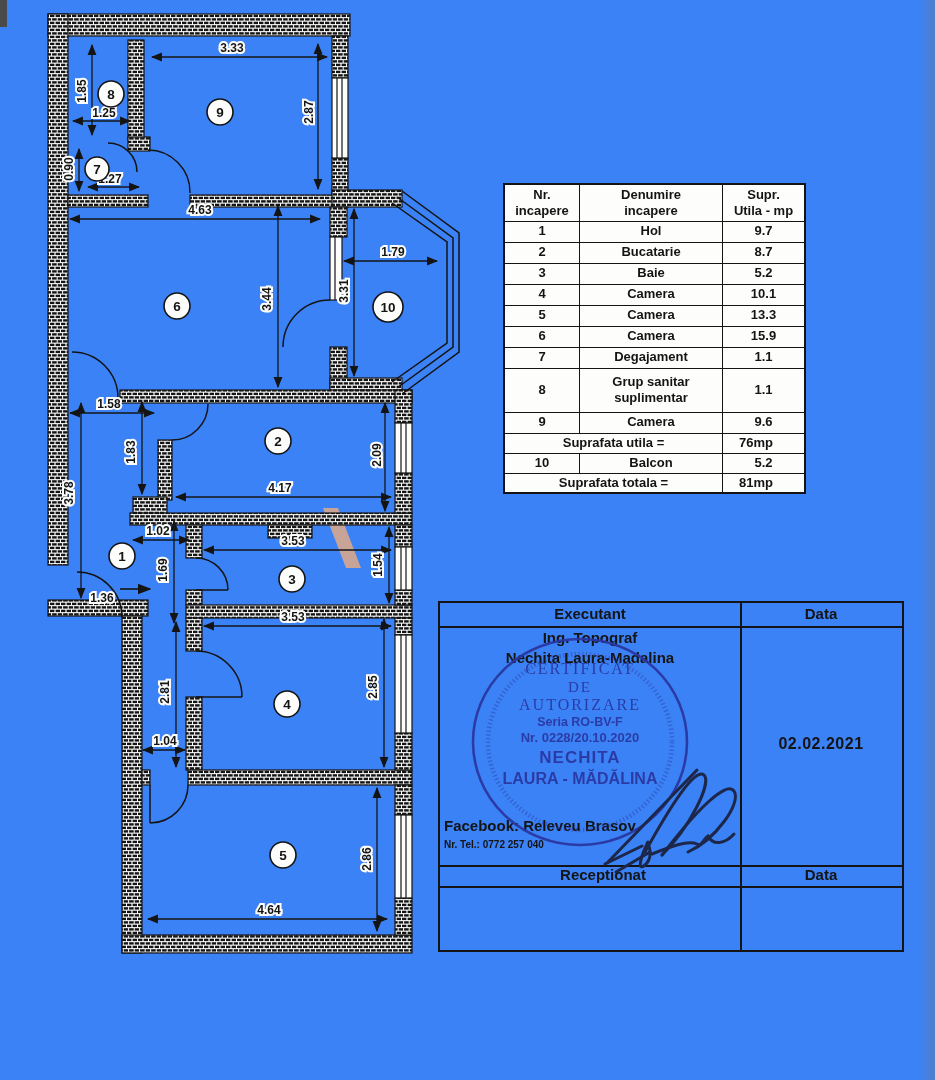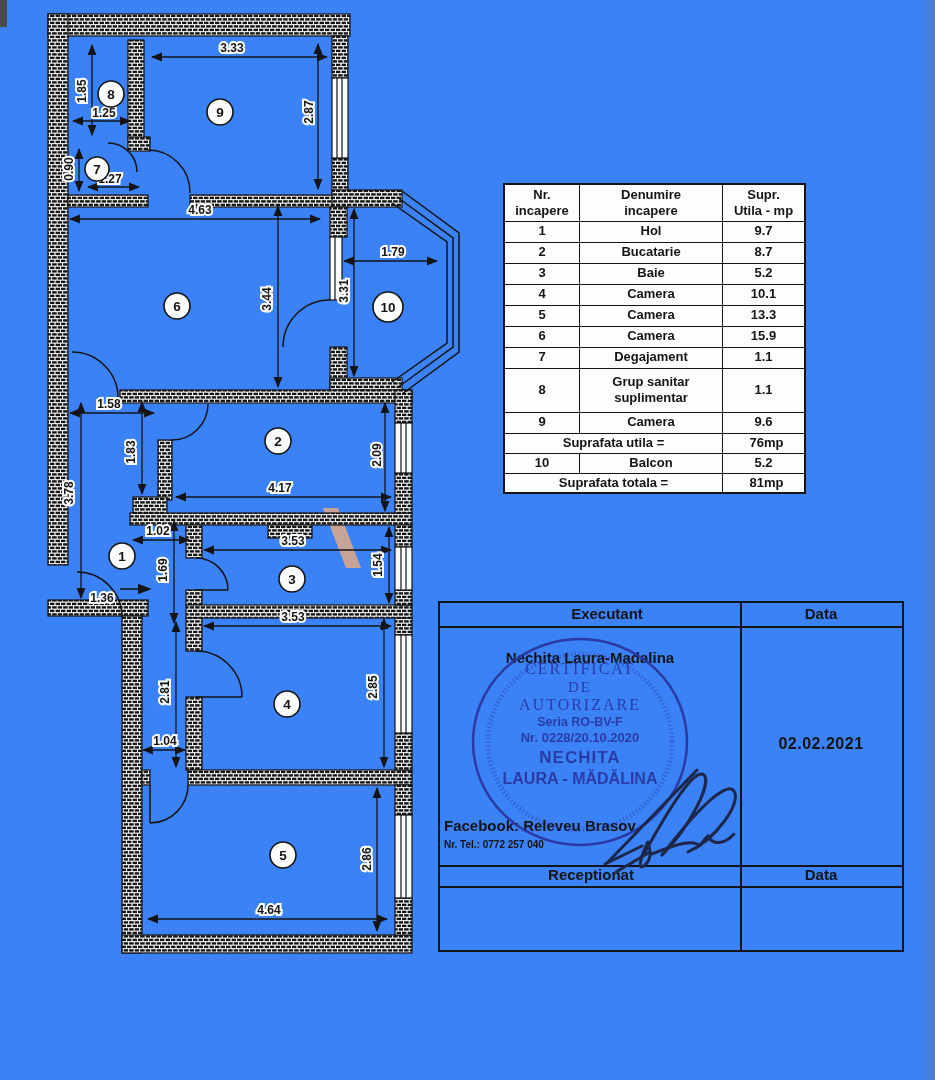--- a/index.html
+++ b/index.html
@@ -12,35 +12,35 @@
   
   #area-table{position:absolute;left:503px;top:183px;border-collapse:collapse;background:#fdfdfc;
     font-size:13px;font-weight:bold;table-layout:fixed;}
   #area-table td{border:1.6px solid #141414;text-align:center;padding:0 2px;line-height:1.25;}
   #area-table{border:2.5px solid #141414;}
   #area-table .c1{width:70px;} #area-table .c2{width:138px;} #area-table .c3{width:77px;margin-top:32px;}
   #area-table tr{height:21px;}
   #area-table tr.hdr{height:37px;padding-left:20px;}
   #area-table tr.tall{height:44px;}
   #area-table tr.tot{height:20px;margin-left:32px;}
-  #area-table .valcell{display:flex;justify-content:center;padding:0 8px 0 14px;}
+  #area-table .valcell{display:flex;justify-content:flex-start;padding:0 8px 0 14px;}
   
   #title-block{position:absolute;left:438px;top:601px;width:462px;height:347px;
     border:2px solid #141414;font-weight:bold;font-size:15px;}
   #title-block .vline{position:absolute;left:300px;top:0;bottom:0;border-left:2px solid #141414;}
   #title-block .hline1{position:absolute;left:0;right:0;top:23px;border-top:2px solid #141414;}
   #title-block .hline2{position:absolute;left:0;right:0;top:262px;border-top:2px solid #141414;}
   #title-block .hline3{position:absolute;left:0;right:0;top:283px;border-top:2px solid #141414;}
   .tb-cell{position:absolute;text-align:center;}
-  #executant-label{left:17px;top:2px;width:300px;}
+  #executant-label{left:0;top:2px;width:300px;}
   #data-label{left:302px;top:2px;width:158px;}
   #executant-line1{left:0;top:26px;width:300px;font-size:15px;}
   #executant-line2{left:0;top:46px;width:300px;font-size:15px;}
   #date-value{left:302px;top:132px;width:158px;font-size:16px;letter-spacing:.5px;text-align:center;}
-  #receptionat-label{left:1px;top:263px;width:300px;}
+  #receptionat-label{left:13px;top:263px;width:300px;}
   #data-label2{left:302px;top:263px;width:158px;}
   #facebook-line{position:absolute;left:4px;top:214px;font-size:15px;}
   #phone-line{position:absolute;left:4px;top:236px;font-size:10px;}
   
   #stamp-svg{position:absolute;left:455px;top:632px;}
   #signature-svg{position:absolute;left:600px;top:752px;}
   svg text{user-select:none;}
 </style>
 </head>
 <body>
@@ -331,20 +331,21 @@
 </tbody>
     </table>
 
 <div id="title-block">
   <div class="vline"></div>
   <div class="hline1"></div>
   <div class="hline2"></div>
   <div class="hline3"></div>
   <div class="tb-cell" id="executant-label">Executant</div>
   <div class="tb-cell" id="data-label">Data</div>
+  <div class="tb-cell" id="executant-line1">Ing. Topograf</div>
   <div class="tb-cell" id="executant-line2">Nechita Laura-Madalina</div>
   <div class="tb-cell" id="date-value">02.02.2021</div>
   <div id="facebook-line">Facebook: Releveu Brasov</div>
   <div id="phone-line">Nr. Tel.: 0772 257 040</div>
   <div class="tb-cell" id="receptionat-label">Receptionat</div>
   <div class="tb-cell" id="data-label2">Data</div>
 </div>
 
 <svg id="stamp-svg" width="250" height="225" viewBox="0 0 250 225">
   <g stroke="#2a36a0" fill="none" opacity="0.92">

